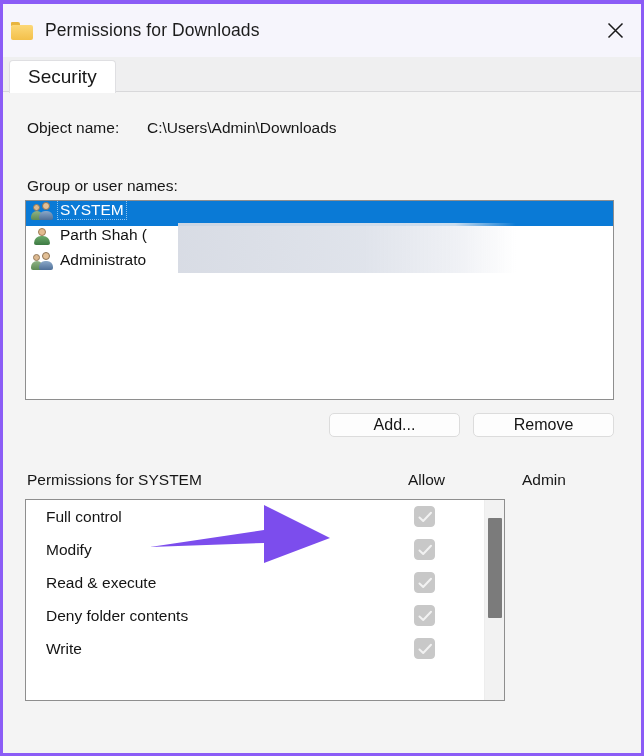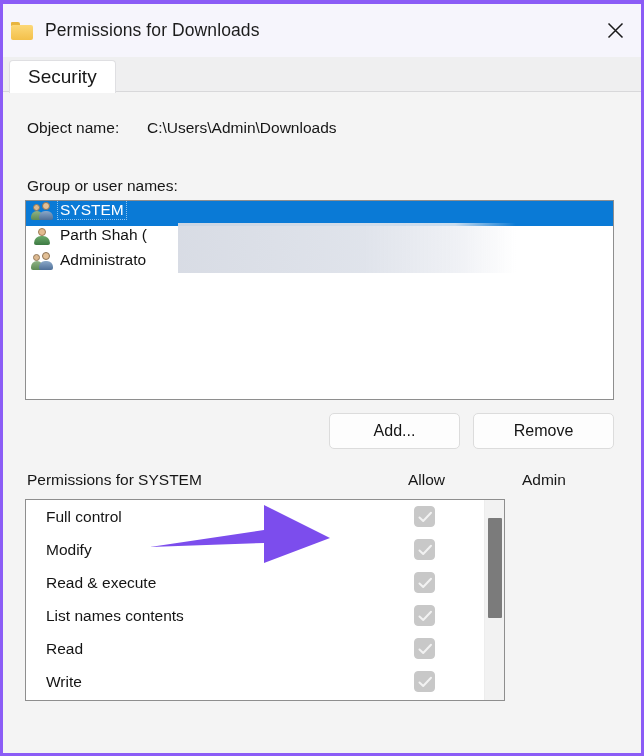--- a/index.html
+++ b/index.html
@@ -213,21 +213,21 @@
         rgba(222,226,234,0.95) 55%,
         rgba(236,238,243,0.85) 82%,
         rgba(255,255,255,0) 100%);
     filter: blur(0.6px);
     pointer-events: none;
   }
 
   
   .btn {
     position: absolute;
-    height: 36px;
+    height: 24px;
     background: #fdfdfd;
     border: 1px solid #dcdcdc;
     border-radius: 5px;
     display: flex;
     align-items: center;
     justify-content: center;
     font-size: 16px;
     color: #141414;
     box-sizing: border-box;
     cursor: default;
@@ -434,38 +434,29 @@
         <span class="perm-name">Read &amp; execute</span>
         <span class="cb cb-allow">
           <svg width="15" height="13" viewBox="0 0 15 13">
               <path d="M1.5 6.5 L5.2 10 L13 1.8" stroke="#f2f2f2" stroke-width="2" fill="none" stroke-linecap="round" stroke-linejoin="round"></path>
             </svg>
         </span>
         <span class="cb cb-deny"></span>
       </div>
 
       <div class="perm-row">
-        <span class="perm-name">List names contents</span>
+        <span class="perm-name">Deny folder contents</span>
         <span class="cb cb-allow">
           <svg width="15" height="13" viewBox="0 0 15 13">
               <path d="M1.5 6.5 L5.2 10 L13 1.8" stroke="#f2f2f2" stroke-width="2" fill="none" stroke-linecap="round" stroke-linejoin="round"></path>
             </svg>
         </span>
         <span class="cb cb-deny"></span>
       </div>
 
-      <div class="perm-row">
-        <span class="perm-name">Read</span>
-        <span class="cb cb-allow">
-          <svg width="15" height="13" viewBox="0 0 15 13">
-              <path d="M1.5 6.5 L5.2 10 L13 1.8" stroke="#f2f2f2" stroke-width="2" fill="none" stroke-linecap="round" stroke-linejoin="round"></path>
-            </svg>
-        </span>
-        <span class="cb cb-deny"></span>
-      </div>
 
       <div class="perm-row">
         <span class="perm-name">Write</span>
         <span class="cb cb-allow">
           <svg width="15" height="13" viewBox="0 0 15 13">
               <path d="M1.5 6.5 L5.2 10 L13 1.8" stroke="#f2f2f2" stroke-width="2" fill="none" stroke-linecap="round" stroke-linejoin="round"></path>
             </svg>
         </span>
         <span class="cb cb-deny"></span>
       </div>

